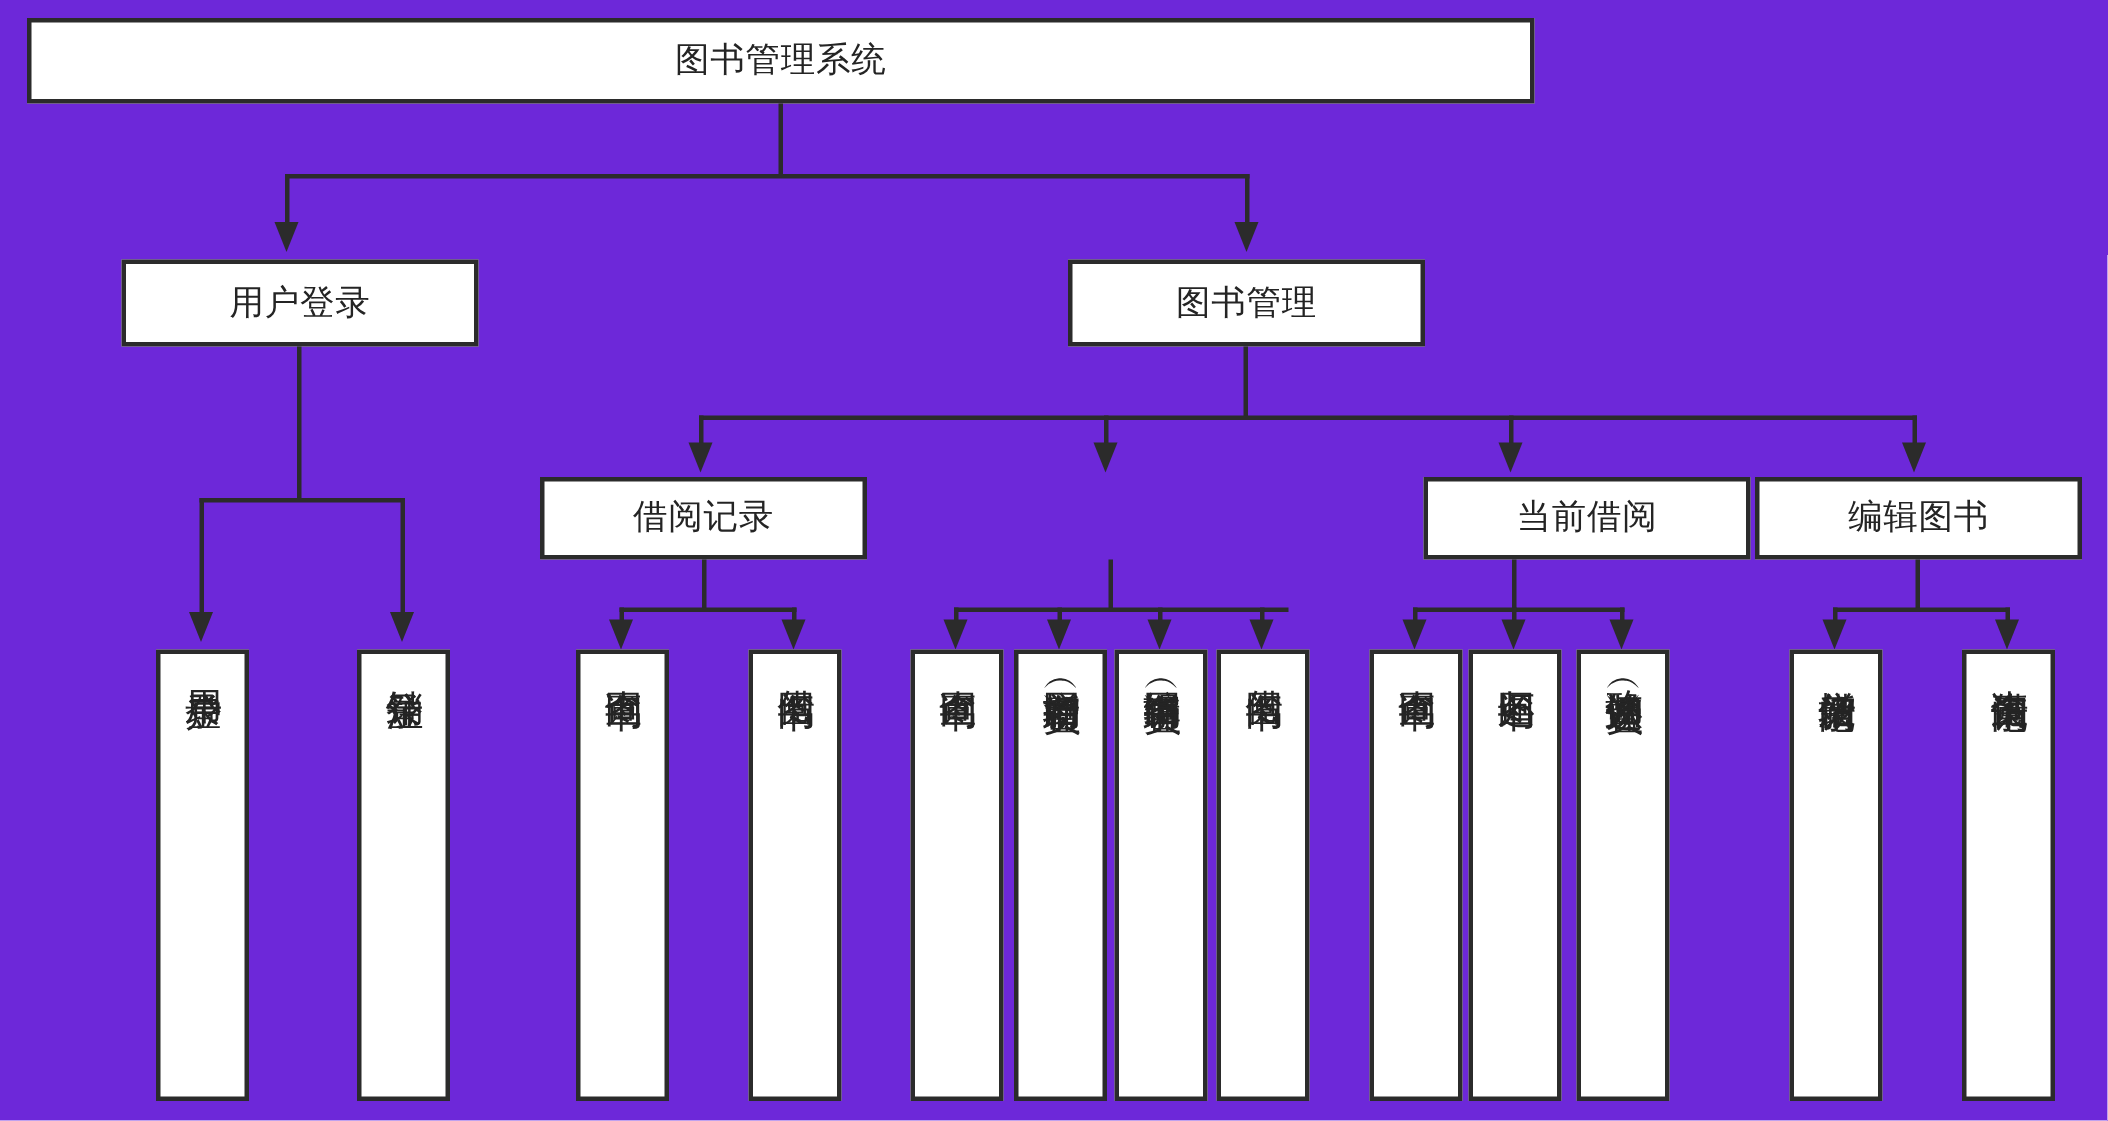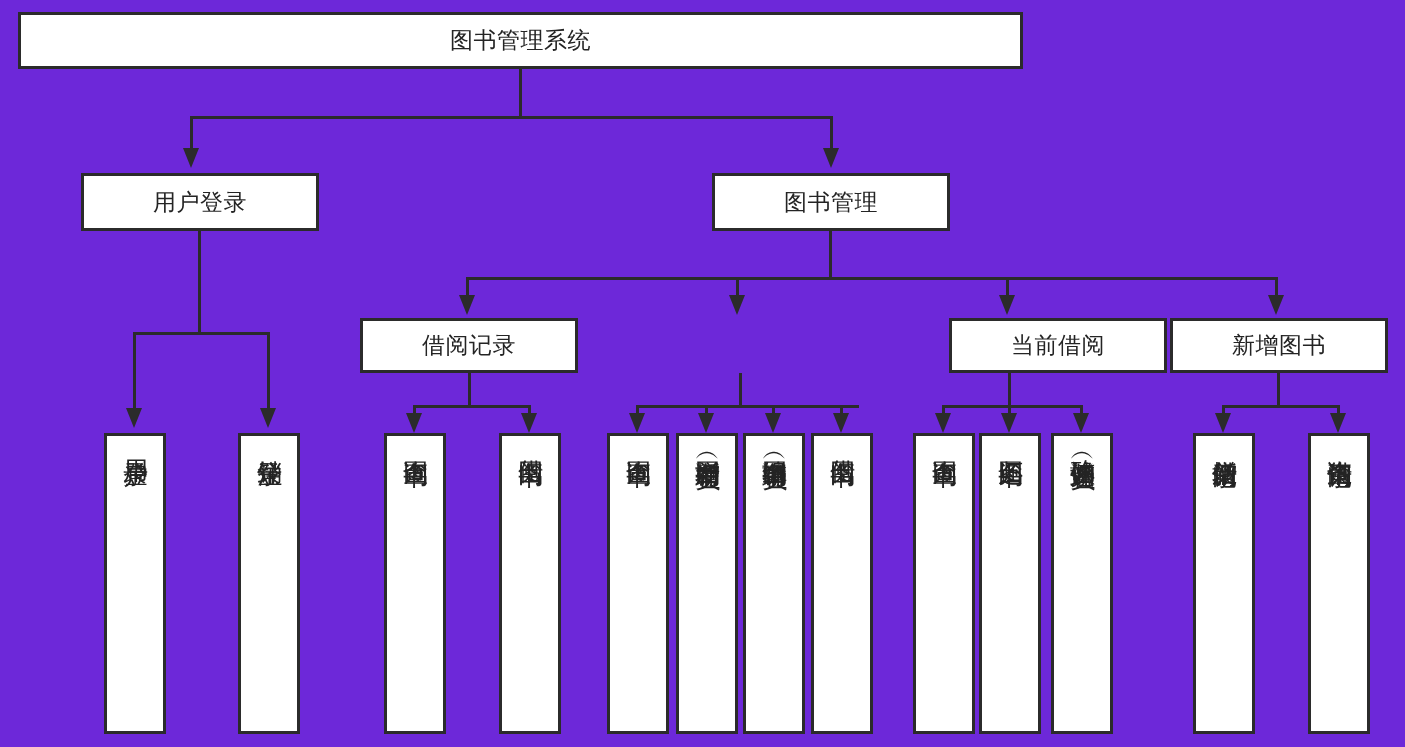--- a/index.html
+++ b/index.html
@@ -135,21 +135,21 @@
   <div class="node" style="left:360px; top:318px; width:218px; height:55px;">
     <span class="label-h">借阅记录</span>
   </div>
 
 
   <div class="node" style="left:949px; top:318px; width:218px; height:55px;">
     <span class="label-h">当前借阅</span>
   </div>
 
   <div class="node" style="left:1170px; top:318px; width:218px; height:55px;">
-    <span class="label-h">新增图书</span>
+    <span class="label-h">编辑图书</span>
   </div>
 
   <div class="conn vline" style="left:468px; top:373px; width:3px; height:34px;"></div>
   <div class="conn hline" style="left:413px; top:405px; width:118px; height:3px;"></div>
   <div class="conn vline" style="left:413px; top:405px; width:3px; height:12px;"></div>
   <div class="arrow" style="left:406px; top:413px;"></div>
   <div class="conn vline" style="left:528px; top:405px; width:3px; height:12px;"></div>
   <div class="arrow" style="left:521px; top:413px;"></div>
 
   <div class="conn vline" style="left:739px; top:373px; width:3px; height:34px;"></div>

